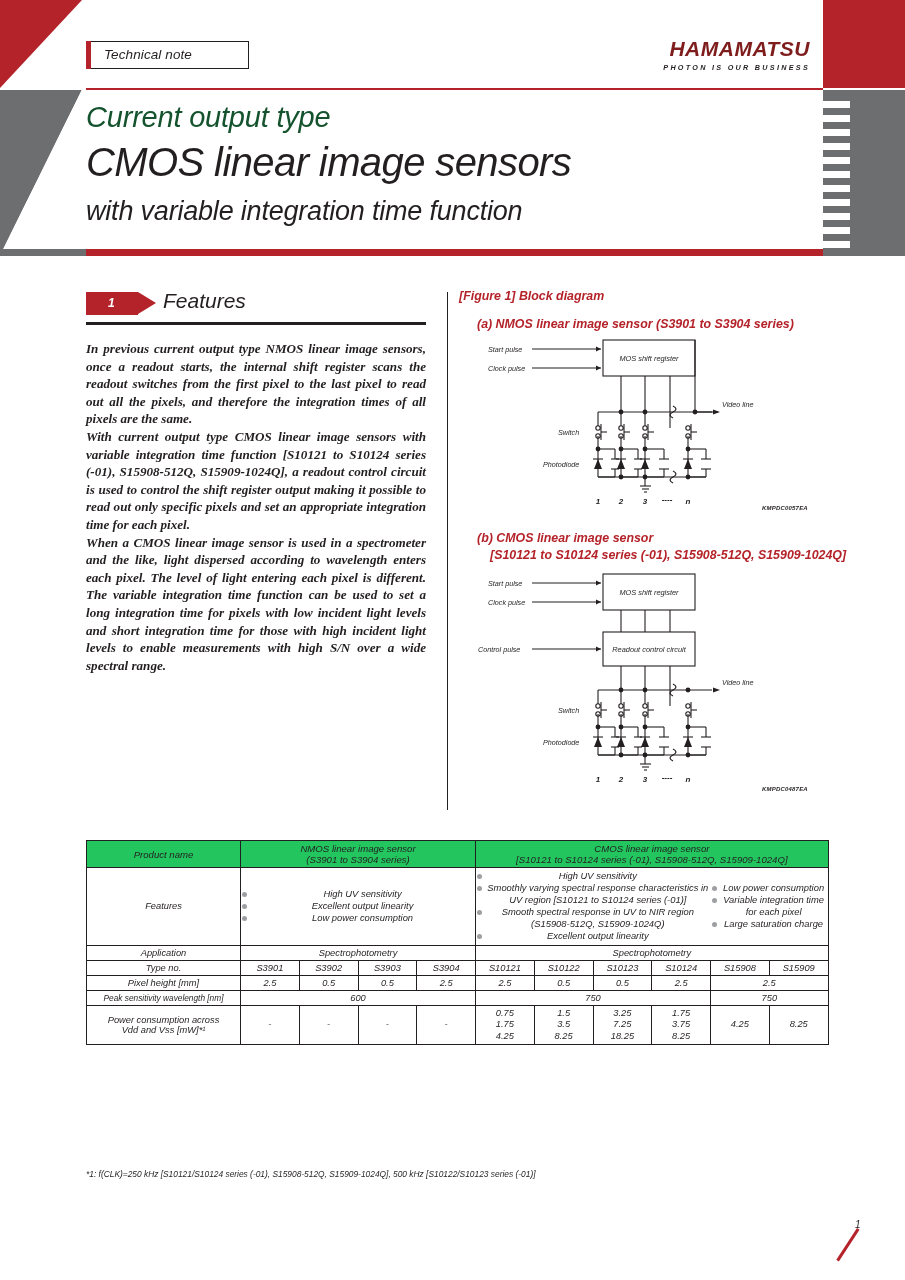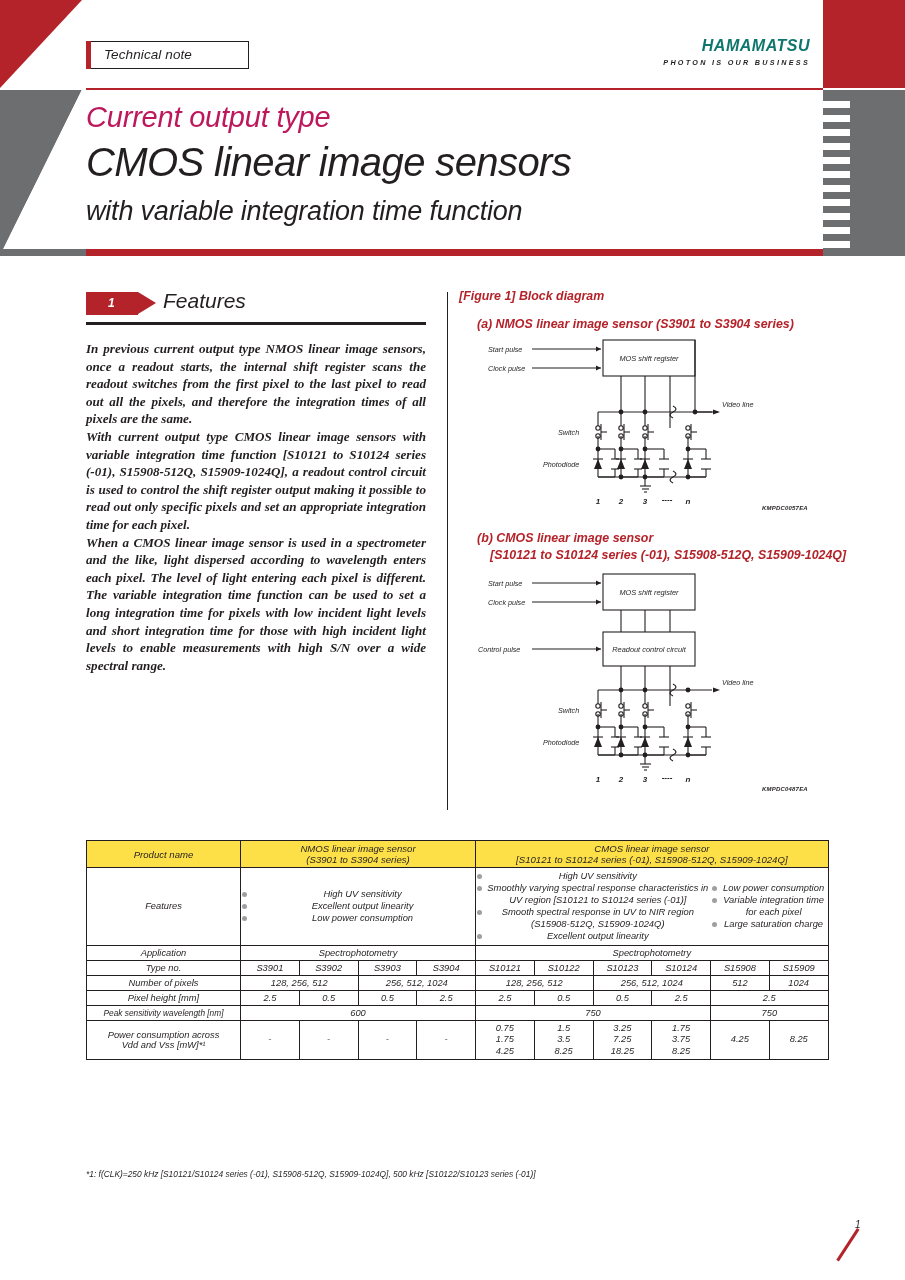--- a/index.html
+++ b/index.html
@@ -17,36 +17,36 @@
   .hdr{position:absolute;left:0;top:0;width:905px;height:88px;background:#fff;}
   .hdr-tri{position:absolute;left:0;top:0;width:0;height:0;
     border-left:82px solid #b5232a;border-bottom:88px solid transparent;}
   .hdr-right{position:absolute;left:823px;top:0;width:82px;height:88px;background:#b5232a;}
   .tn-box{position:absolute;left:86px;top:41px;width:163px;height:28px;
     border:1px solid #231f20;background:#fff;box-sizing:border-box;}
   .tn-bar{position:absolute;left:86px;top:41px;width:5px;height:28px;background:#b5232a;}
   .tn-label{position:absolute;left:104px;top:47px;font-size:13.5px;color:#231f20;letter-spacing:0.1px;}
 
   .logo{position:absolute;right:95px;top:38px;text-align:right;}
-  .logo-main{font-size:16px;font-weight:bold;color:#0f766e;letter-spacing:0.5px;
+  .logo-main{font-size:21px;font-weight:bold;color:#7f1d1d;letter-spacing:0.5px;
      font-family:"Liberation Sans", sans-serif;line-height:1;}
   .logo-sub{font-size:7.2px;color:#231f20;letter-spacing:2.3px;margin-top:4px;font-weight:bold;text-align:right;}
 
   
   .hdr-rule{position:absolute;left:86px;top:88px;width:737px;height:2.5px;background:#b5232a;}
 
   
   .title-band{position:absolute;left:0;top:90px;width:905px;height:166px;background:#fff;}
   .tgray-block{position:absolute;left:0;top:90px;width:82px;height:166px;
      background:linear-gradient(to bottom right,#6d6e70 0%,#6d6e70 49.5%,#ffffff 50%,#ffffff 100%);}
   .tright{position:absolute;left:849px;top:90px;width:56px;height:166px;background:#6d6e70;}
   .tcomb{position:absolute;left:823px;top:90px;width:28px;height:166px;background:#6d6e70;}
   .comb-slot{position:absolute;left:823px;width:27px;height:7px;background:#ffffff;}
 
-  .t1{position:absolute;left:86px;top:101px;font-size:29px;color:#be185d;
+  .t1{position:absolute;left:86px;top:101px;font-size:29px;color:#14532d;
      font-family:"Liberation Sans", sans-serif;letter-spacing:-0.2px;}
   .t2{position:absolute;left:86px;top:140px;font-size:40px;color:#231f20;
      font-family:"Liberation Sans", sans-serif;letter-spacing:-0.6px;}
   .t3{position:absolute;left:86px;top:196px;font-size:27px;color:#231f20;
      font-family:"Liberation Sans", sans-serif;letter-spacing:-0.2px;}
   .title-rule{position:absolute;left:86px;top:249px;width:737px;height:7px;background:#b5232a;}
   .title-rule-g{position:absolute;left:0px;top:249px;width:86px;height:7px;background:#6d6e70;}
 
   
   .sec-num{position:absolute;left:86px;top:292px;width:52px;height:23px;background:#b5232a;}
@@ -71,21 +71,21 @@
   .fig-b2{position:absolute;left:490px;top:548px;font-size:12.4px;color:#b5232a;font-weight:bold;}
   .kcode-a{position:absolute;left:762px;top:505px;font-size:6px;color:#231f20;font-weight:bold;letter-spacing:0.2px;}
   .kcode-b{position:absolute;left:762px;top:786px;font-size:6px;color:#231f20;font-weight:bold;letter-spacing:0.2px;}
 
   
   .tbl-title{position:absolute;left:86px;top:816px;font-size:11.6px;color:#b5232a;font-weight:bold;}
   table.cmp{position:absolute;left:86px;top:840px;width:733px;border-collapse:collapse;
      font-size:9.3px;color:#231f20;table-layout:fixed;}
   table.cmp td,table.cmp th{border:1px solid #231f20;text-align:center;vertical-align:middle;
      padding:2px 1px;font-weight:normal;}
-  .hdr-row td{background:#fde047;font-size:9.6px;padding:5px 2px;border-bottom:2px solid #000;}
+  .hdr-row td{background:#22c55e;font-size:9.6px;padding:5px 2px;border-bottom:2px solid #000;}
   .rowlabel{font-size:9.3px;}
   .rowlabel-sm{font-size:8.3px;}
   .feat-cell{text-align:left;vertical-align:top;padding:5px 4px 5px 5px;font-size:9.4px;line-height:12.1px;}
   .feat-cell ul{margin:0;padding:0;list-style:none;text-align:center;}
   .feat-cell li{position:relative;padding-left:9px;margin:0;}
   .feat-cell li:before{content:"";position:absolute;left:0;top:4px;width:5px;height:5px;
      border-radius:50%;background:#9d9fa2;}
   .pw-cell{line-height:11.5px;font-size:9.3px;}
   .note{position:absolute;left:86px;top:1169px;font-size:8.4px;color:#231f20;}
 
@@ -475,29 +475,20 @@
       <td>S3903</td>
       <td>S3904</td>
       <td>S10121</td>
       <td>S10122</td>
       <td>S10123</td>
       <td>S10124</td>
       <td>S15908</td>
       <td>S15909</td>
     </tr>
 
-    <tr>
-      <td class="rowlabel">Number of pixels</td>
-      <td colspan="2">128, 256, 512</td>
-      <td colspan="2">256, 512, 1024</td>
-      <td colspan="2">128, 256, 512</td>
-      <td colspan="2">256, 512, 1024</td>
-      <td>512</td>
-      <td>1024</td>
-    </tr>
 
 
     <tr>
       <td class="rowlabel">Pixel height [mm]</td>
       <td>2.5</td>
       <td>0.5</td>
       <td>0.5</td>
       <td>2.5</td>
       <td>2.5</td>
       <td>0.5</td>

